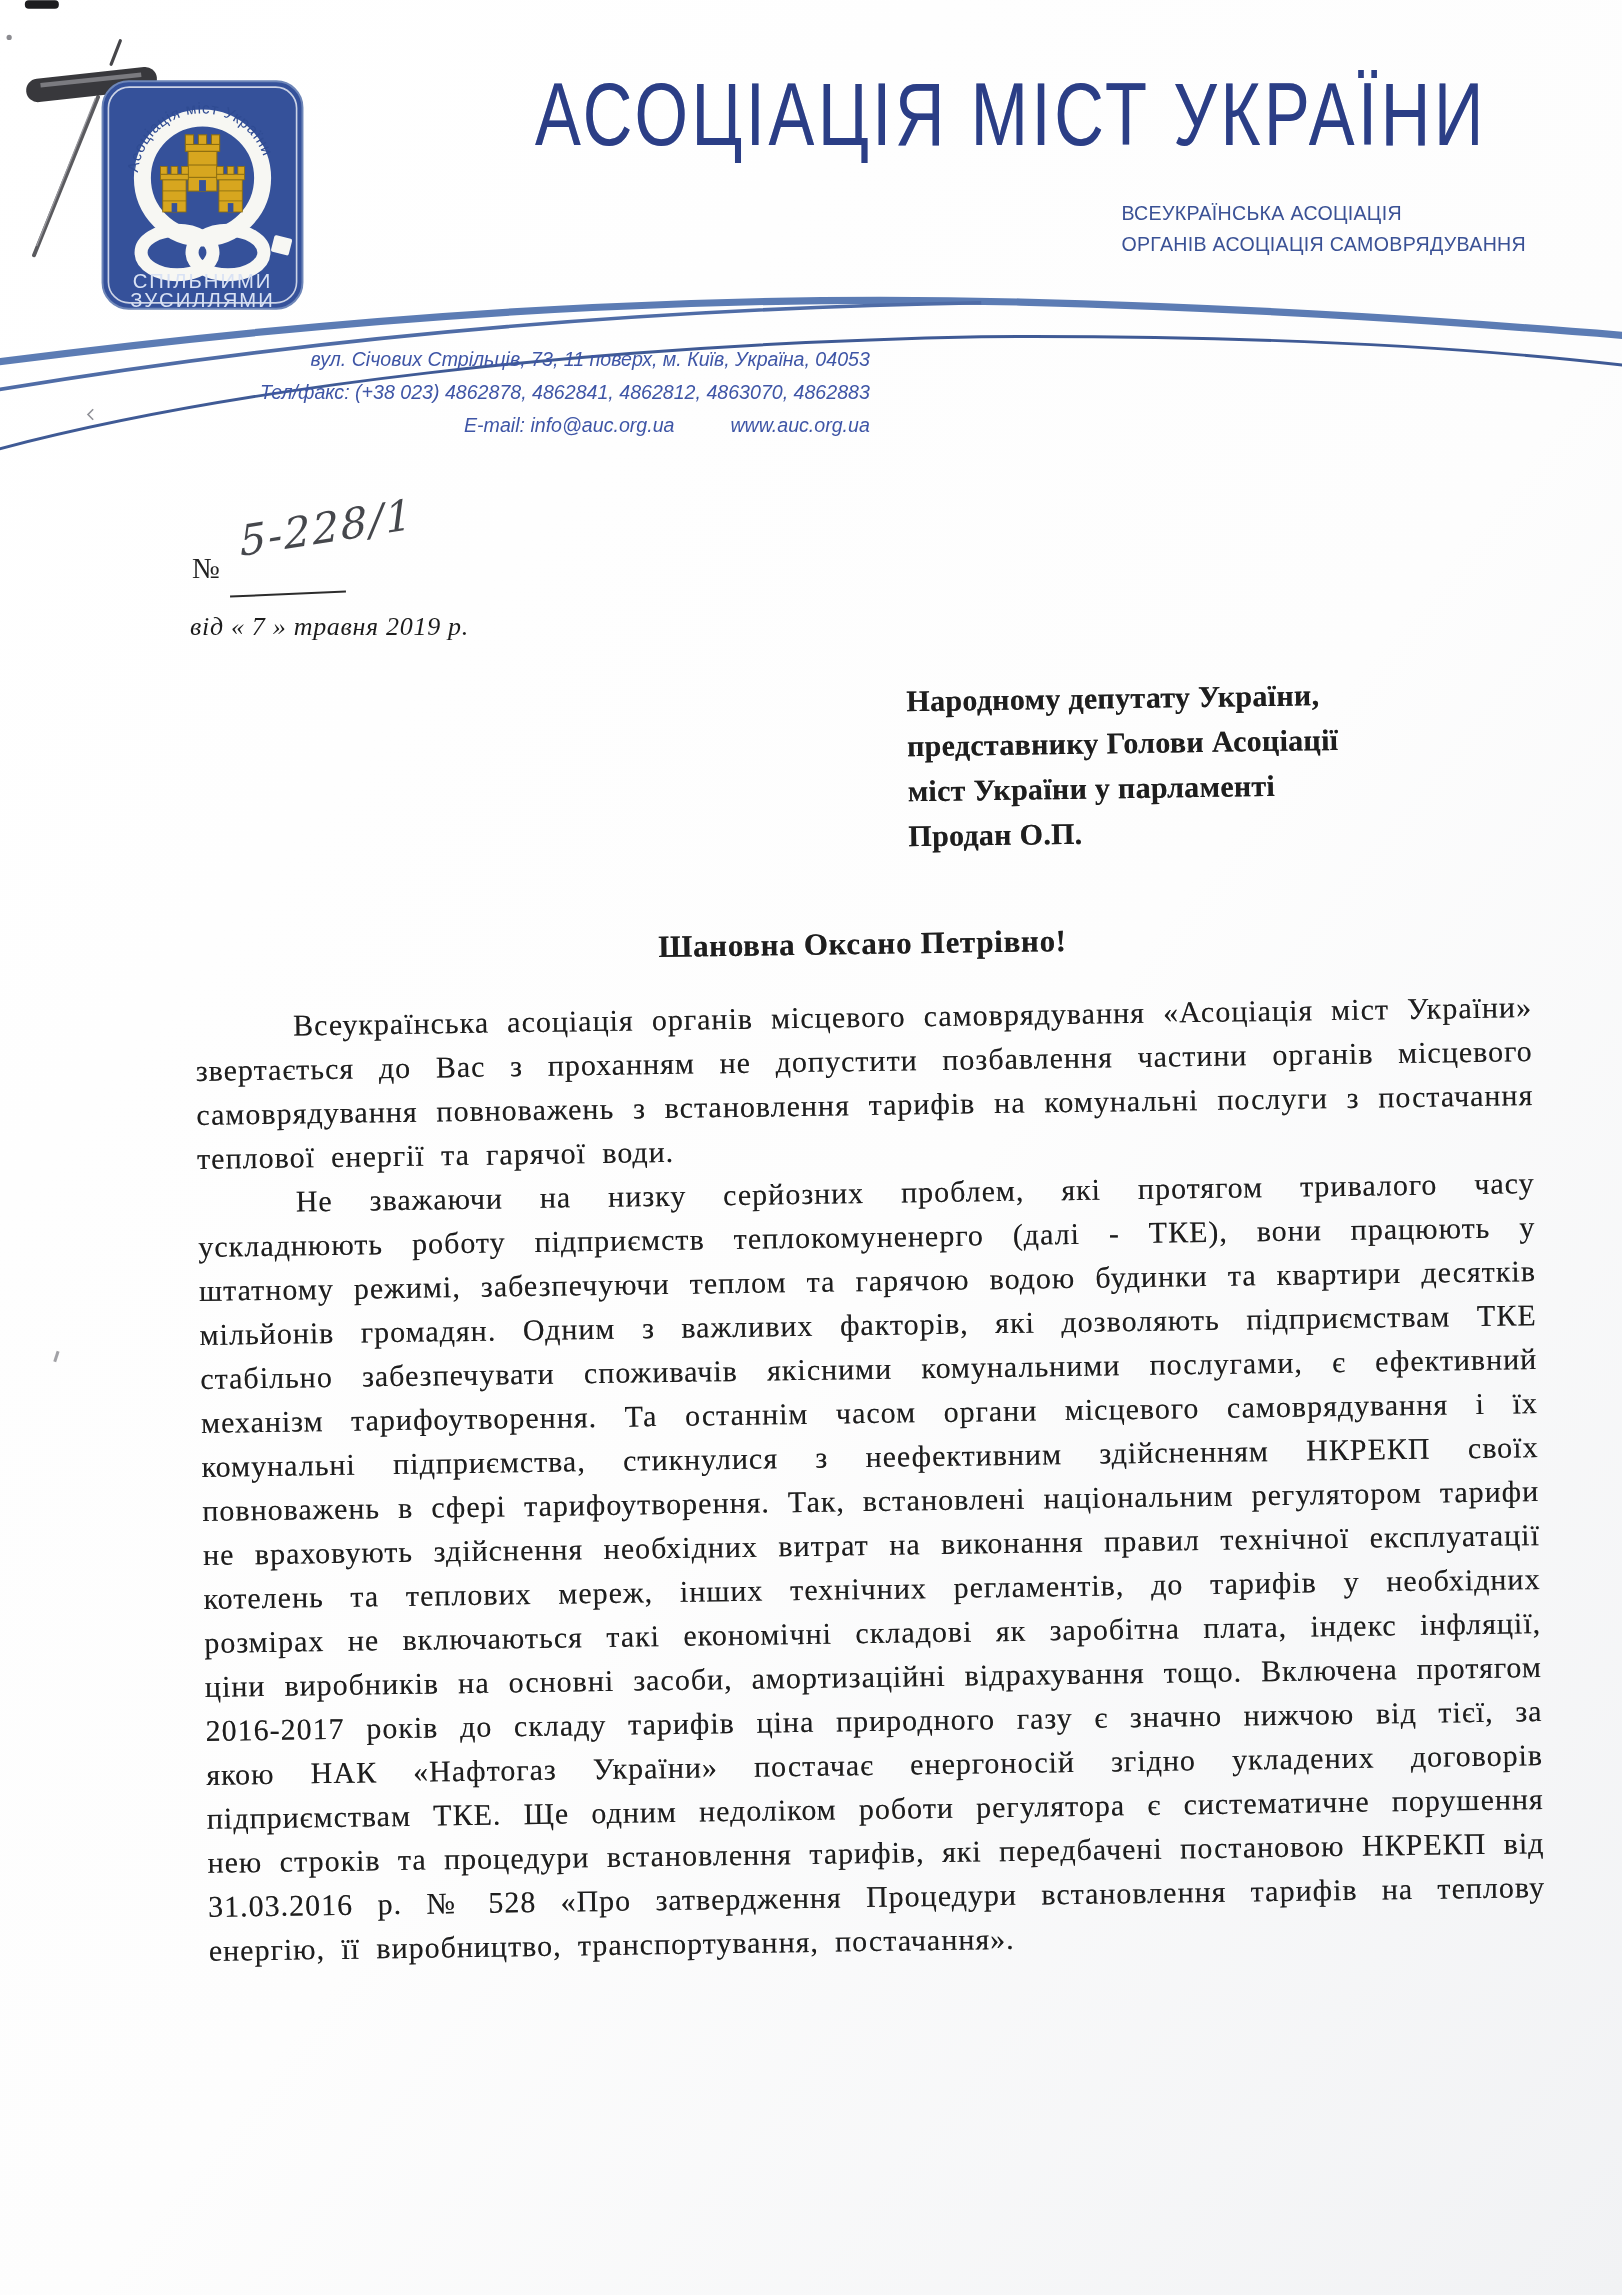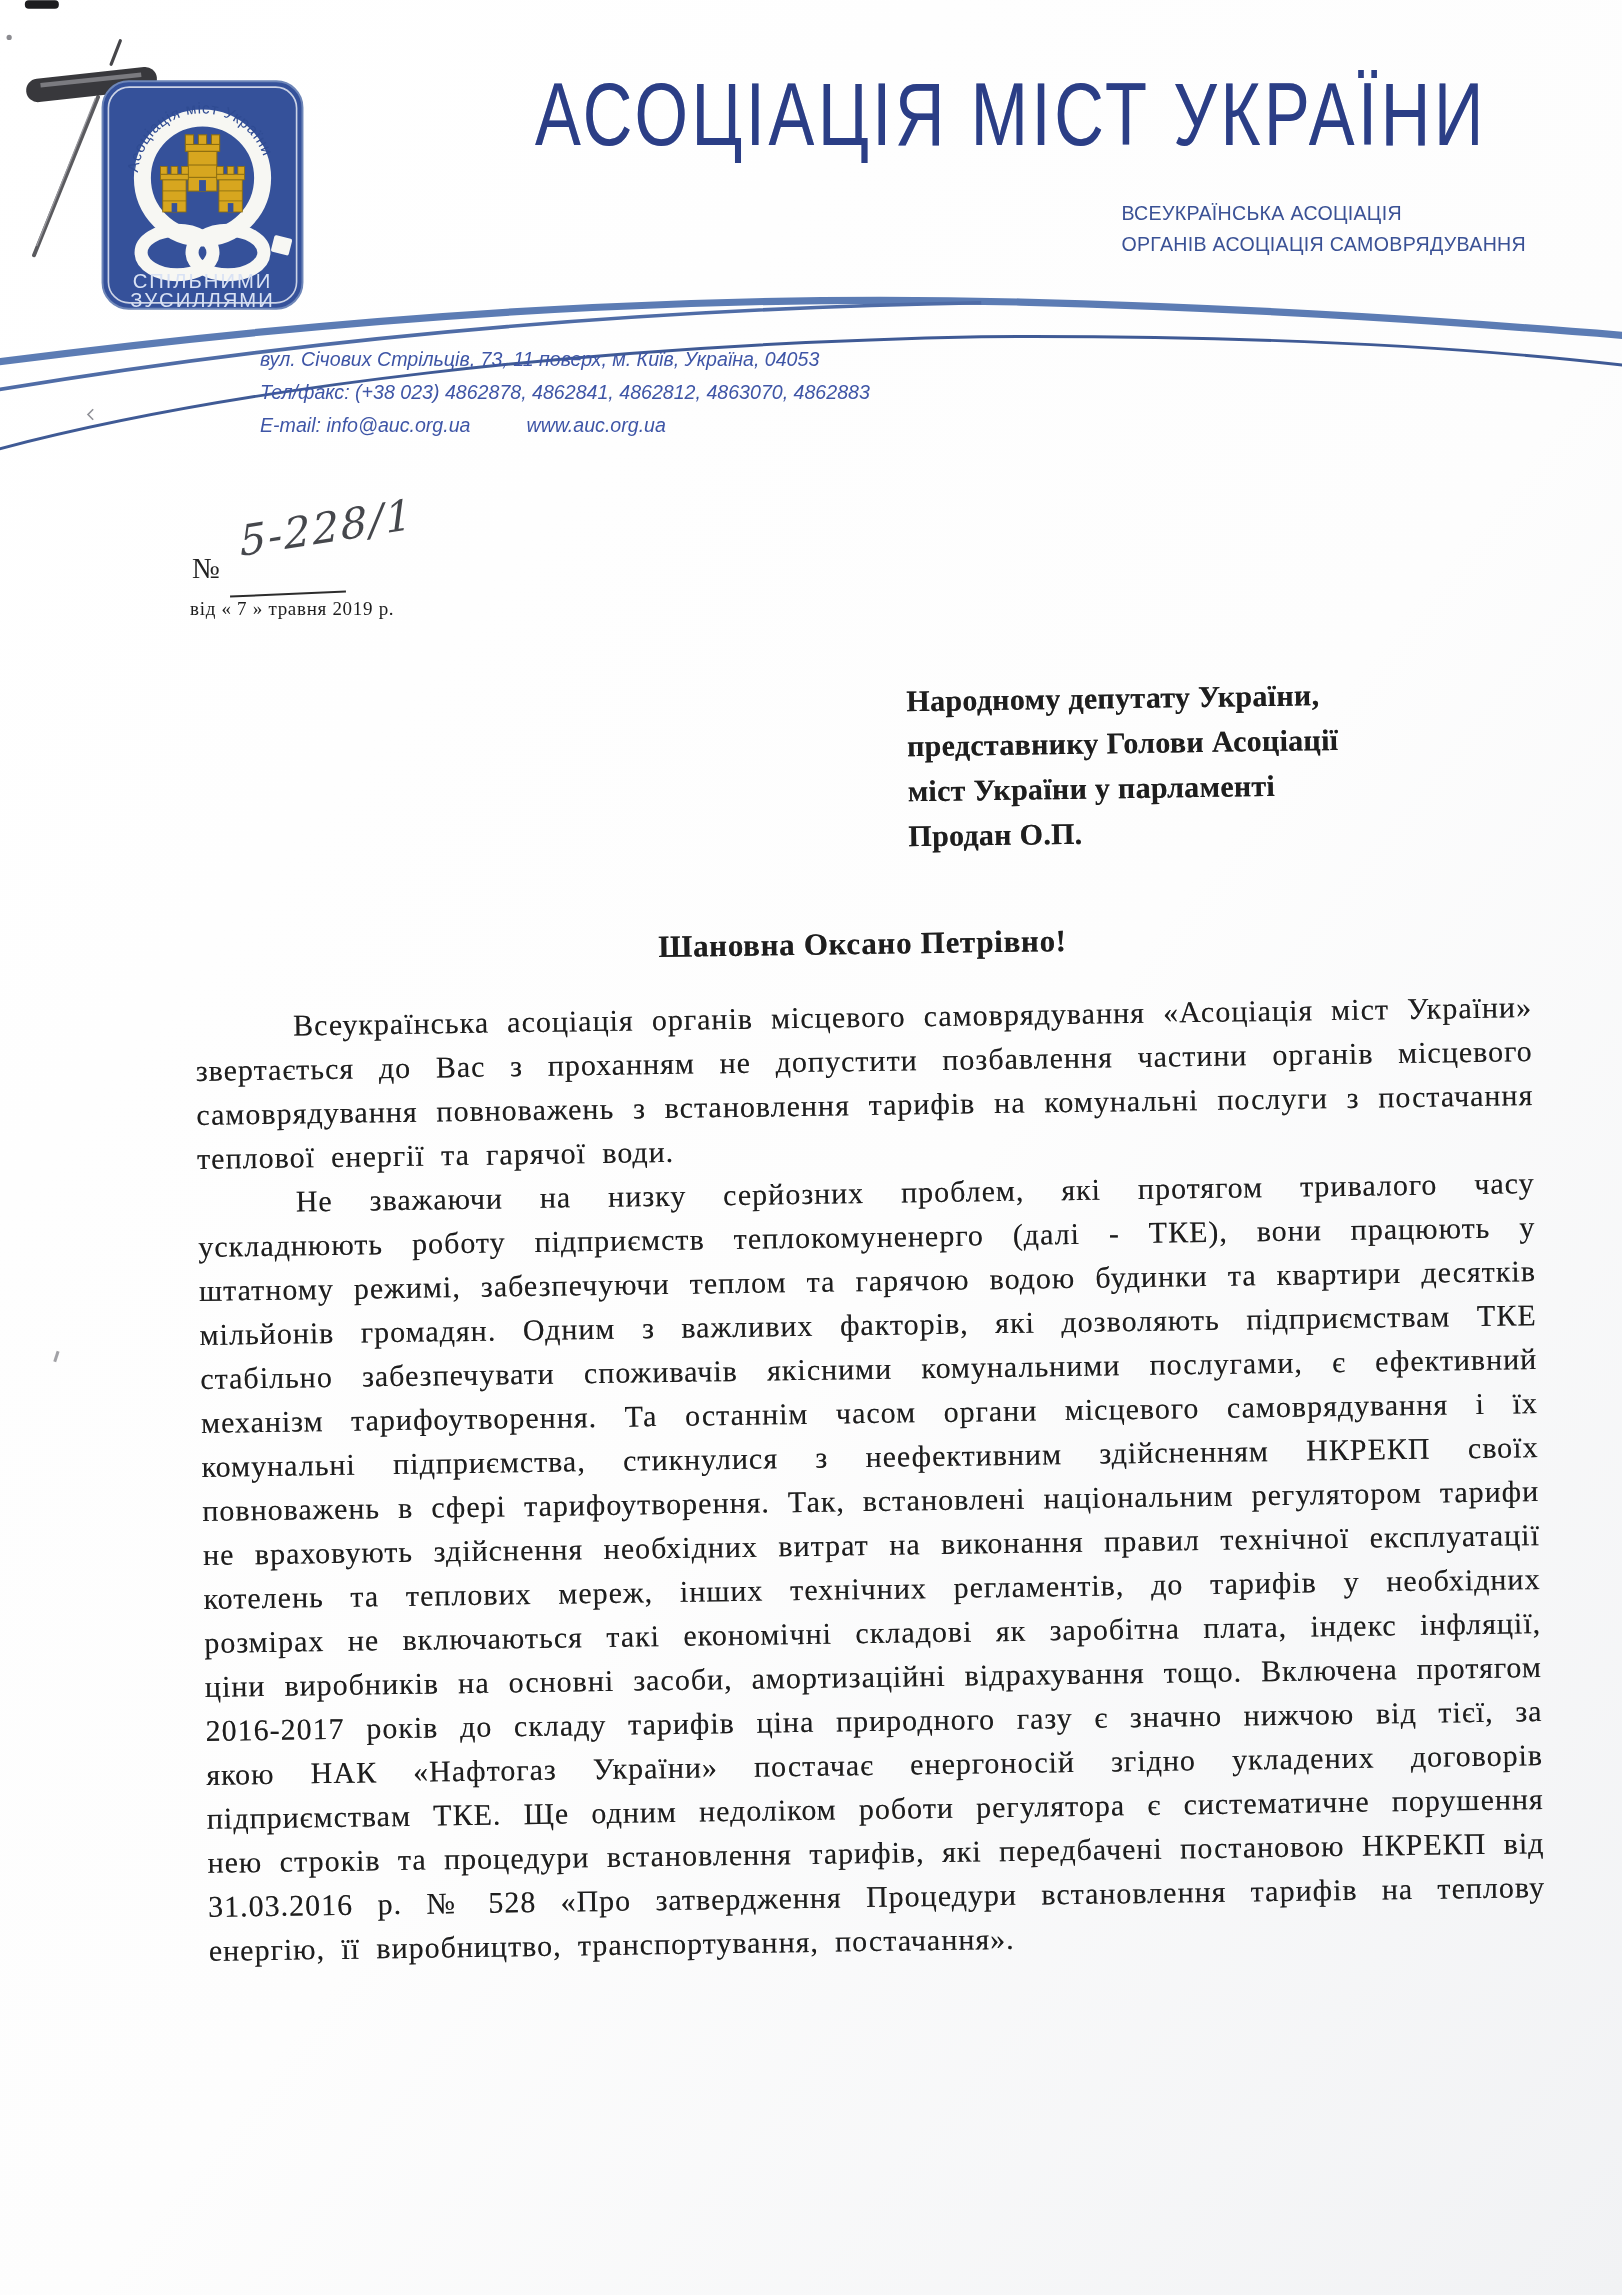--- a/index.html
+++ b/index.html
@@ -22,32 +22,32 @@
     text-shadow:0 0 0.7px rgba(43,62,134,.4);
   }
   #subtitle{
     position:absolute;right:97px;top:198px;
     font-family:"Liberation Sans",sans-serif;font-size:19.6px;line-height:31px;
     color:#3a5195;letter-spacing:0.3px;
   }
   #contact{
     position:absolute;left:260px;top:343px;
     font-family:"Liberation Sans",sans-serif;font-style:italic;font-size:19.6px;
-    line-height:33px;color:#3e55a6;
+    line-height:33px;color:#3e55a6;text-align:right;
   }
   #contact .website{display:inline-block;margin-left:56px;}
   
   #ref-no{position:absolute;left:192px;top:552px;font-size:29px;color:#222;}
   #ref-value{
     position:absolute;left:241px;top:517px;
     font-family:"DejaVu Serif",serif;font-style:italic;font-size:42px;
     color:#45474c;letter-spacing:2px;transform:rotate(-9deg) skewX(-6deg);transform-origin:left bottom;
   }
   #ref-underline{position:absolute;left:230px;top:593px;width:116px;height:2px;background:#2c2c2c;transform:rotate(-2.5deg);}
-  #date-line{position:absolute;left:190px;top:598px;font-size:19px;color:#1c1c1c;letter-spacing:0.7px;}
+  #date-line{position:absolute;left:190px;top:612px;font-size:26px;color:#1c1c1c;letter-spacing:0.7px;font-style:italic;}
   
   #body-block{
     position:absolute;left:190px;top:680px;width:1337px;color:#1e1e1e;
     transform:rotate(-0.85deg);transform-origin:left top;
   }
   #recipient{margin:9.2px 0 0 716px;font-size:30px;font-weight:bold;line-height:45px;letter-spacing:0.3px;text-shadow:0 0 0.5px rgba(20,20,20,.6);}
   #salutation{margin-top:67px;text-align:center;font-size:31px;font-weight:bold;letter-spacing:0.7px;text-shadow:0 0 0.5px rgba(20,20,20,.6);}
   .para{
     margin:0;font-size:30px;line-height:44px;text-align:justify;text-indent:98px;
     letter-spacing:1px;word-spacing:7.8px;text-shadow:0 0 0.5px rgba(25,25,25,.55);

